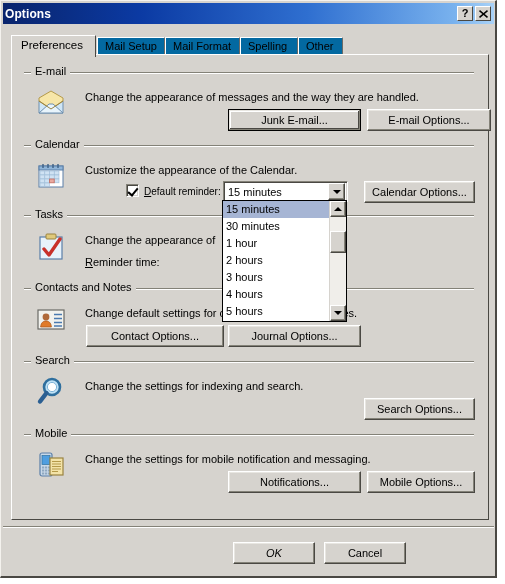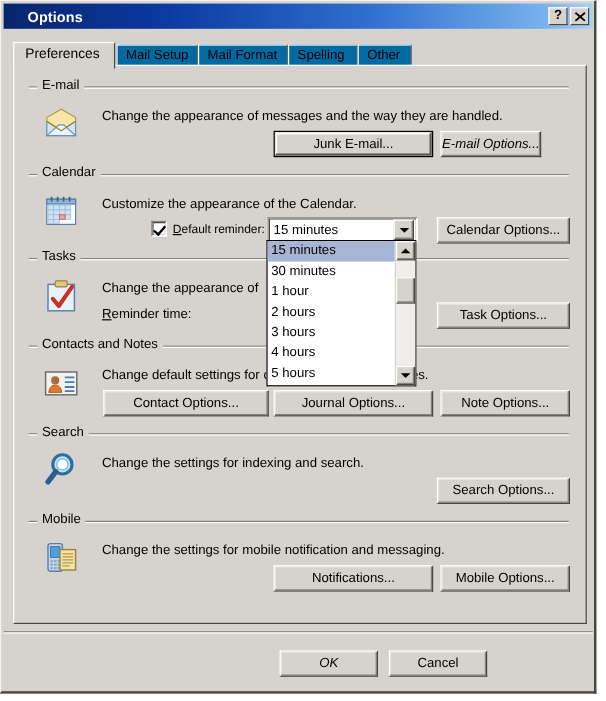--- a/index.html
+++ b/index.html
@@ -54,21 +54,21 @@
     height: 21px;
     background: linear-gradient(to right, #09246c 0%, #0b3aa3 28%, #2f6fd0 62%, #79b2ee 92%, #a9d2f7 100%);
     display: flex;
     align-items: center;
     box-sizing: border-box;
   }
   .title-text {
     color: #ffffff;
     font-size: 12px;
     font-weight: bold;
-    padding-left: 20px;
+    padding-left: 2px;
     letter-spacing: 0.1px;
     white-space: nowrap;
   }
   .title-buttons {
     position: absolute;
     right: 3px; top: 3px;
     display: flex;
     gap: 2px;
   }
   .tbtn {
@@ -419,21 +419,21 @@
           <path d="M4 14 L16 6 L28 14 L28 26 L4 26 Z" fill="#cfe6f7" stroke="#6f8fae" stroke-width="1"></path>
           <path d="M4 14 L16 22 L28 14 L28 11 L16 4 L4 11 Z" fill="#f7e6a8" stroke="#b59a4a" stroke-width="1"></path>
           <path d="M4 26 L14 17 L18 17 L28 26 Z" fill="#e8f4fc" stroke="#6f8fae" stroke-width="1"></path>
           <path d="M4 14 L16 22 L28 14" fill="none" stroke="#9a8340" stroke-width="1"></path>
         </svg>
       </div>
       <div class="group-desc" style="left:73px; top:36px;">Change the appearance of messages and the way they are handled.</div>
       <div class="btn default" style="left:216px; top:54px; width:133px;">
         <span>Junk E-mail...</span>
       </div>
-      <div class="btn" style="left:355px; top:54px; width:84px;font-style:italic;">
+      <div class="btn" style="left:355px; top:54px; width:124px;">
         <span>E-mail Options...</span>
       </div>
 
       <div class="group" style="top:90px; height:60px;">
         <div class="group-line"></div>
         <div class="group-label">Calendar</div>
       </div>
       <div class="icon" style="left:23px; top:105px;">
         <svg width="32" height="32" viewBox="0 0 32 32">
           <rect x="4" y="6" width="24" height="21" fill="#ffffff" stroke="#5a7fa8" stroke-width="1"></rect>
@@ -486,23 +486,20 @@
       </div>
       <div class="icon" style="left:23px; top:175px;">
         <svg width="32" height="32" viewBox="0 0 32 32">
           <rect x="5" y="7" width="22" height="22" fill="#e8f2fb" stroke="#5a7fa8" stroke-width="1.2"></rect>
           <rect x="11" y="4" width="10" height="5" rx="1" fill="#e0c97a" stroke="#9a8340" stroke-width="1"></rect>
           <path d="M9 19 L14 25 L25 9" fill="none" stroke="#c8302a" stroke-width="3.4" stroke-linecap="round" stroke-linejoin="round"></path>
         </svg>
       </div>
       <div class="group-desc" style="left:73px; top:179px;">Change the appearance of</div>
       <div class="group-desc" style="left:73px; top:201px;"><u>R</u>eminder time:</div>
-      <div class="btn" style="left:352px; top:197px; width:111px;">
-        <span>Task Options...</span>
-      </div>
 
       <div class="group" style="top:233px; height:62px;">
         <div class="group-line"></div>
         <div class="group-label">Contacts and Notes</div>
       </div>
       <div class="icon" style="left:23px; top:248px;">
         <svg width="32" height="32" viewBox="0 0 32 32">
           <rect x="3" y="7" width="26" height="19" fill="#f2f2ee" stroke="#6a6a66" stroke-width="1.2"></rect>
           <circle cx="11" cy="14" r="3.4" fill="#b06a3a"></circle>
           <path d="M5.6 24 C6 19.4 8.4 18 11 18 C13.6 18 16 19.4 16.4 24 Z" fill="#e07a28" stroke="#a8541a" stroke-width="0.7"></path>
@@ -513,23 +510,20 @@
             <line x1="19" y1="23" x2="27" y2="23"></line>
           </g>
         </svg>
       </div>
       <div class="group-desc" style="left:73px; top:252px;">Change default settings for contacts, journal, and notes.</div>
       <div class="btn" style="left:74px; top:270px; width:138px;">
         <span>Contact Options...</span>
       </div>
       <div class="btn" style="left:216px; top:270px; width:133px;">
         <span>Journal Options...</span>
-      </div>
-      <div class="btn" style="left:355px; top:270px; width:108px;">
-        <span>Note Options...</span>
       </div>
 
       <div class="group" style="top:306px; height:62px;">
         <div class="group-line"></div>
         <div class="group-label">Search</div>
       </div>
       <div class="icon" style="left:23px; top:320px;">
         <svg width="32" height="32" viewBox="0 0 32 32">
           <circle cx="17" cy="12" r="8" fill="#bfe2f6" stroke="#2f6f9e" stroke-width="2.6"></circle>
           <circle cx="17" cy="12" r="4.6" fill="#ffffff" stroke="#7fb4d8" stroke-width="1"></circle>

